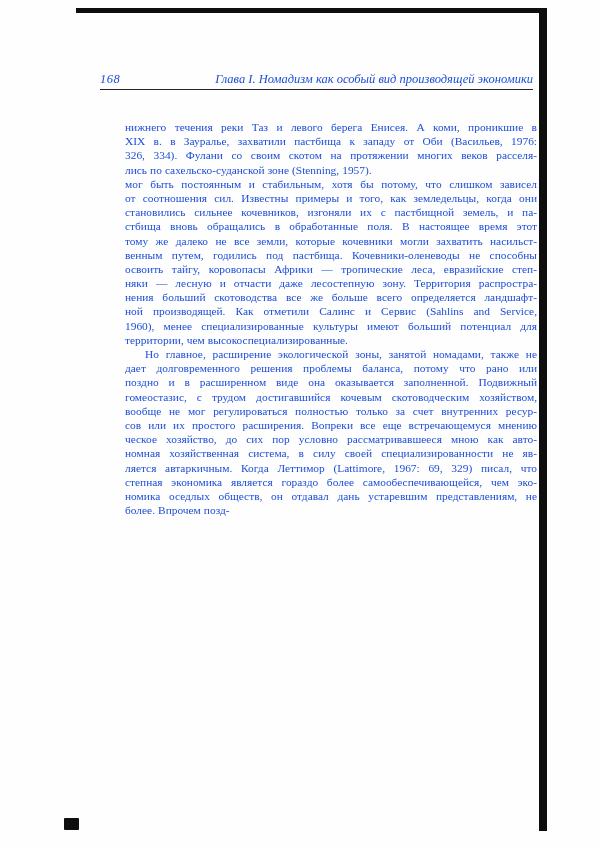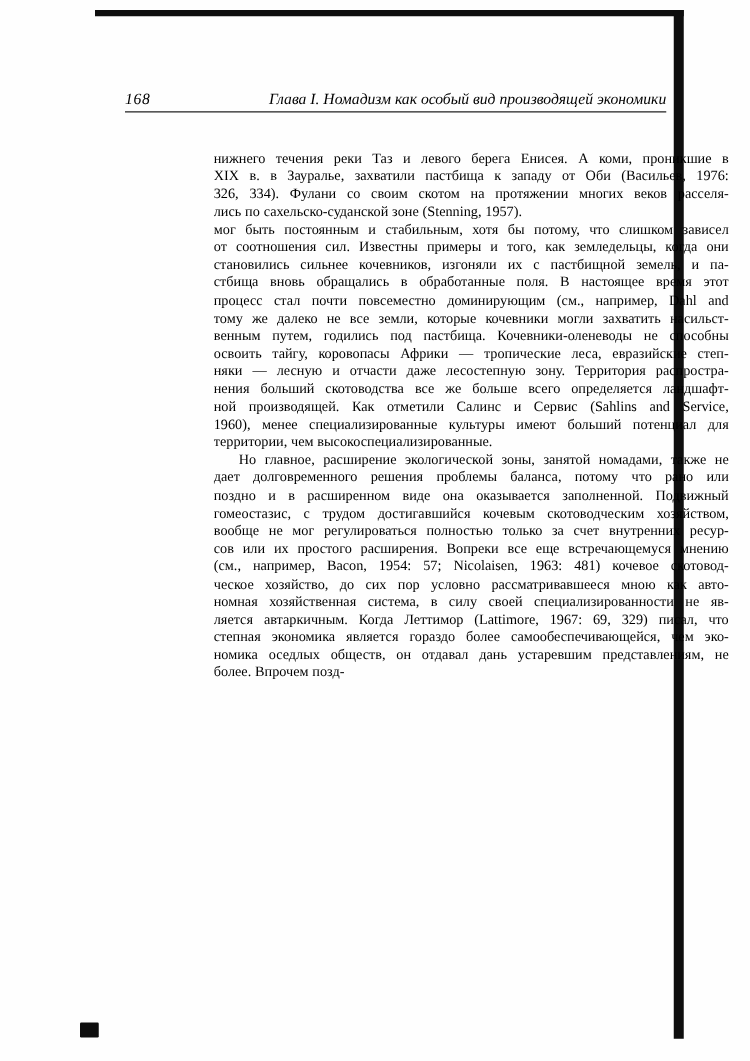--- a/index.html
+++ b/index.html
@@ -7,21 +7,21 @@
     padding: 0;
     background: #ffffff;
   }
   .page {
     position: relative;
     width: 600px;
     height: 849px;
     background: #fefefe;
     overflow: hidden;
     font-family: "Liberation Serif", "DejaVu Serif", serif;
-    color: #000000;
+    color: #1d4ed8;
   }
   
   .artifact { position: absolute; background: #0e0e0e; }
   .artifact-top    { left: 76px;  top: 8px;   width: 471px; height: 5px; }
   .artifact-right  { left: 539px; top: 8px;   width: 8px;   height: 823px; }
   .artifact-corner { left: 64px;  top: 818px; width: 15px;  height: 12px; border-radius: 1px; }
 
   
   .running-header {
     position: absolute;
@@ -42,21 +42,20 @@
 
   
   .body-text {
     position: absolute;
     left: 125px;
     top: 120px;
     width: 412px;
     font-size: 11.4px;
     line-height: 14.2px;
     word-spacing: 0.2px;
-    margin-left: 46px;
   }
   .para { margin: 0; }
   .line {
     height: 14.2px;
     overflow: hidden;
     text-align: justify;
     text-align-last: justify;
   }
   .line.last {
     text-align: right;
@@ -83,38 +82,36 @@
         <div class="line">нижнего течения реки Таз и левого берега Енисея. А коми, проникшие в</div>
         <div class="line">XIX в. в Зауралье, захватили пастбища к западу от Оби (Васильев, 1976:</div>
         <div class="line">326, 334). Фулани со своим скотом на протяжении многих веков расселя-</div>
         <div class="line last">лись по сахельско-суданской зоне (Stenning, 1957).</div>
       </div>
       <div class="para">
         <div class="line">мог быть постоянным и стабильным, хотя бы потому, что слишком зависел</div>
         <div class="line">от соотношения сил. Известны примеры и того, как земледельцы, когда они</div>
         <div class="line">становились сильнее кочевников, изгоняли их с пастбищной земель, и па-</div>
         <div class="line">стбища вновь обращались в обработанные поля. В настоящее время этот</div>
-        <div class="line">процесс стал почти повсеместно доминирующим (см., например, Dahl and</div>
         <div class="line">тому же далеко не все земли, которые кочевники могли захватить насильст-</div>
         <div class="line">венным путем, годились под пастбища. Кочевники-оленеводы не способны</div>
         <div class="line">освоить тайгу, коровопасы Африки — тропические леса, евразийские степ-</div>
         <div class="line">няки — лесную и отчасти даже лесостепную зону. Территория распростра-</div>
         <div class="line">нения больший скотоводства все же больше всего определяется ландшафт-</div>
         <div class="line">ной производящей. Как отметили Салинс и Сервис (Sahlins and Service,</div>
         <div class="line">1960), менее специализированные культуры имеют больший потенциал для</div>
         <div class="line last">территории, чем высокоспециализированные.</div>
       </div>
       <div class="para">
         <div class="line indent">Но главное, расширение экологической зоны, занятой номадами, также не</div>
         <div class="line">дает долговременного решения проблемы баланса, потому что рано или</div>
         <div class="line">поздно и в расширенном виде она оказывается заполненной. Подвижный</div>
         <div class="line">гомеостазис, с трудом достигавшийся кочевым скотоводческим хозяйством,</div>
         <div class="line">вообще не мог регулироваться полностью только за счет внутренних ресур-</div>
         <div class="line">сов или их простого расширения. Вопреки все еще встречающемуся мнению</div>
-        <div class="line">(см., например, Bacon, 1954: 57; Nicolaisen, 1963: 481) кочевое скотовод-</div>
         <div class="line">ческое хозяйство, до сих пор условно рассматривавшееся мною как авто-</div>
         <div class="line">номная хозяйственная система, в силу своей специализированности не яв-</div>
         <div class="line">ляется автаркичным. Когда Леттимор (Lattimore, 1967: 69, 329) писал, что</div>
         <div class="line">степная экономика является гораздо более самообеспечивающейся, чем эко-</div>
         <div class="line">номика оседлых обществ, он отдавал дань устаревшим представлениям, не</div>
         <div class="line last">более. Впрочем позд-</div>
       </div>
     </div>
 
 </div>

